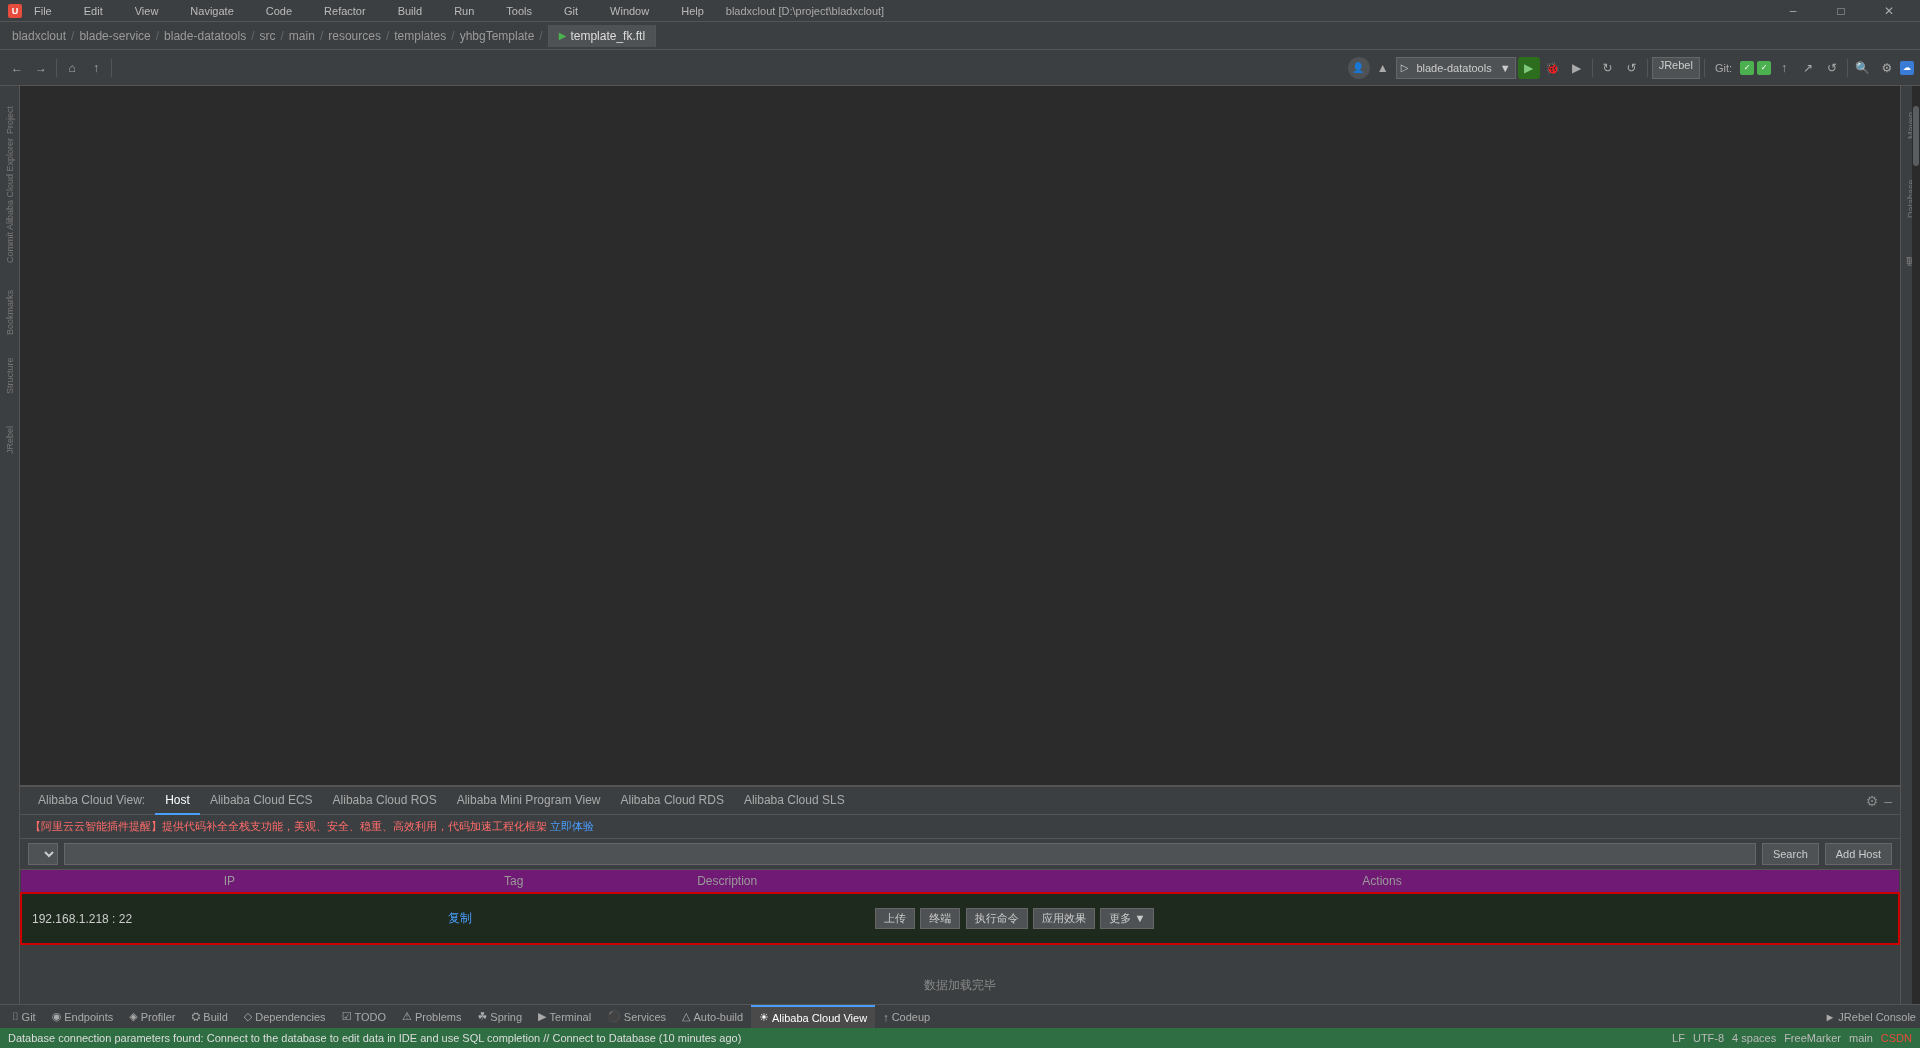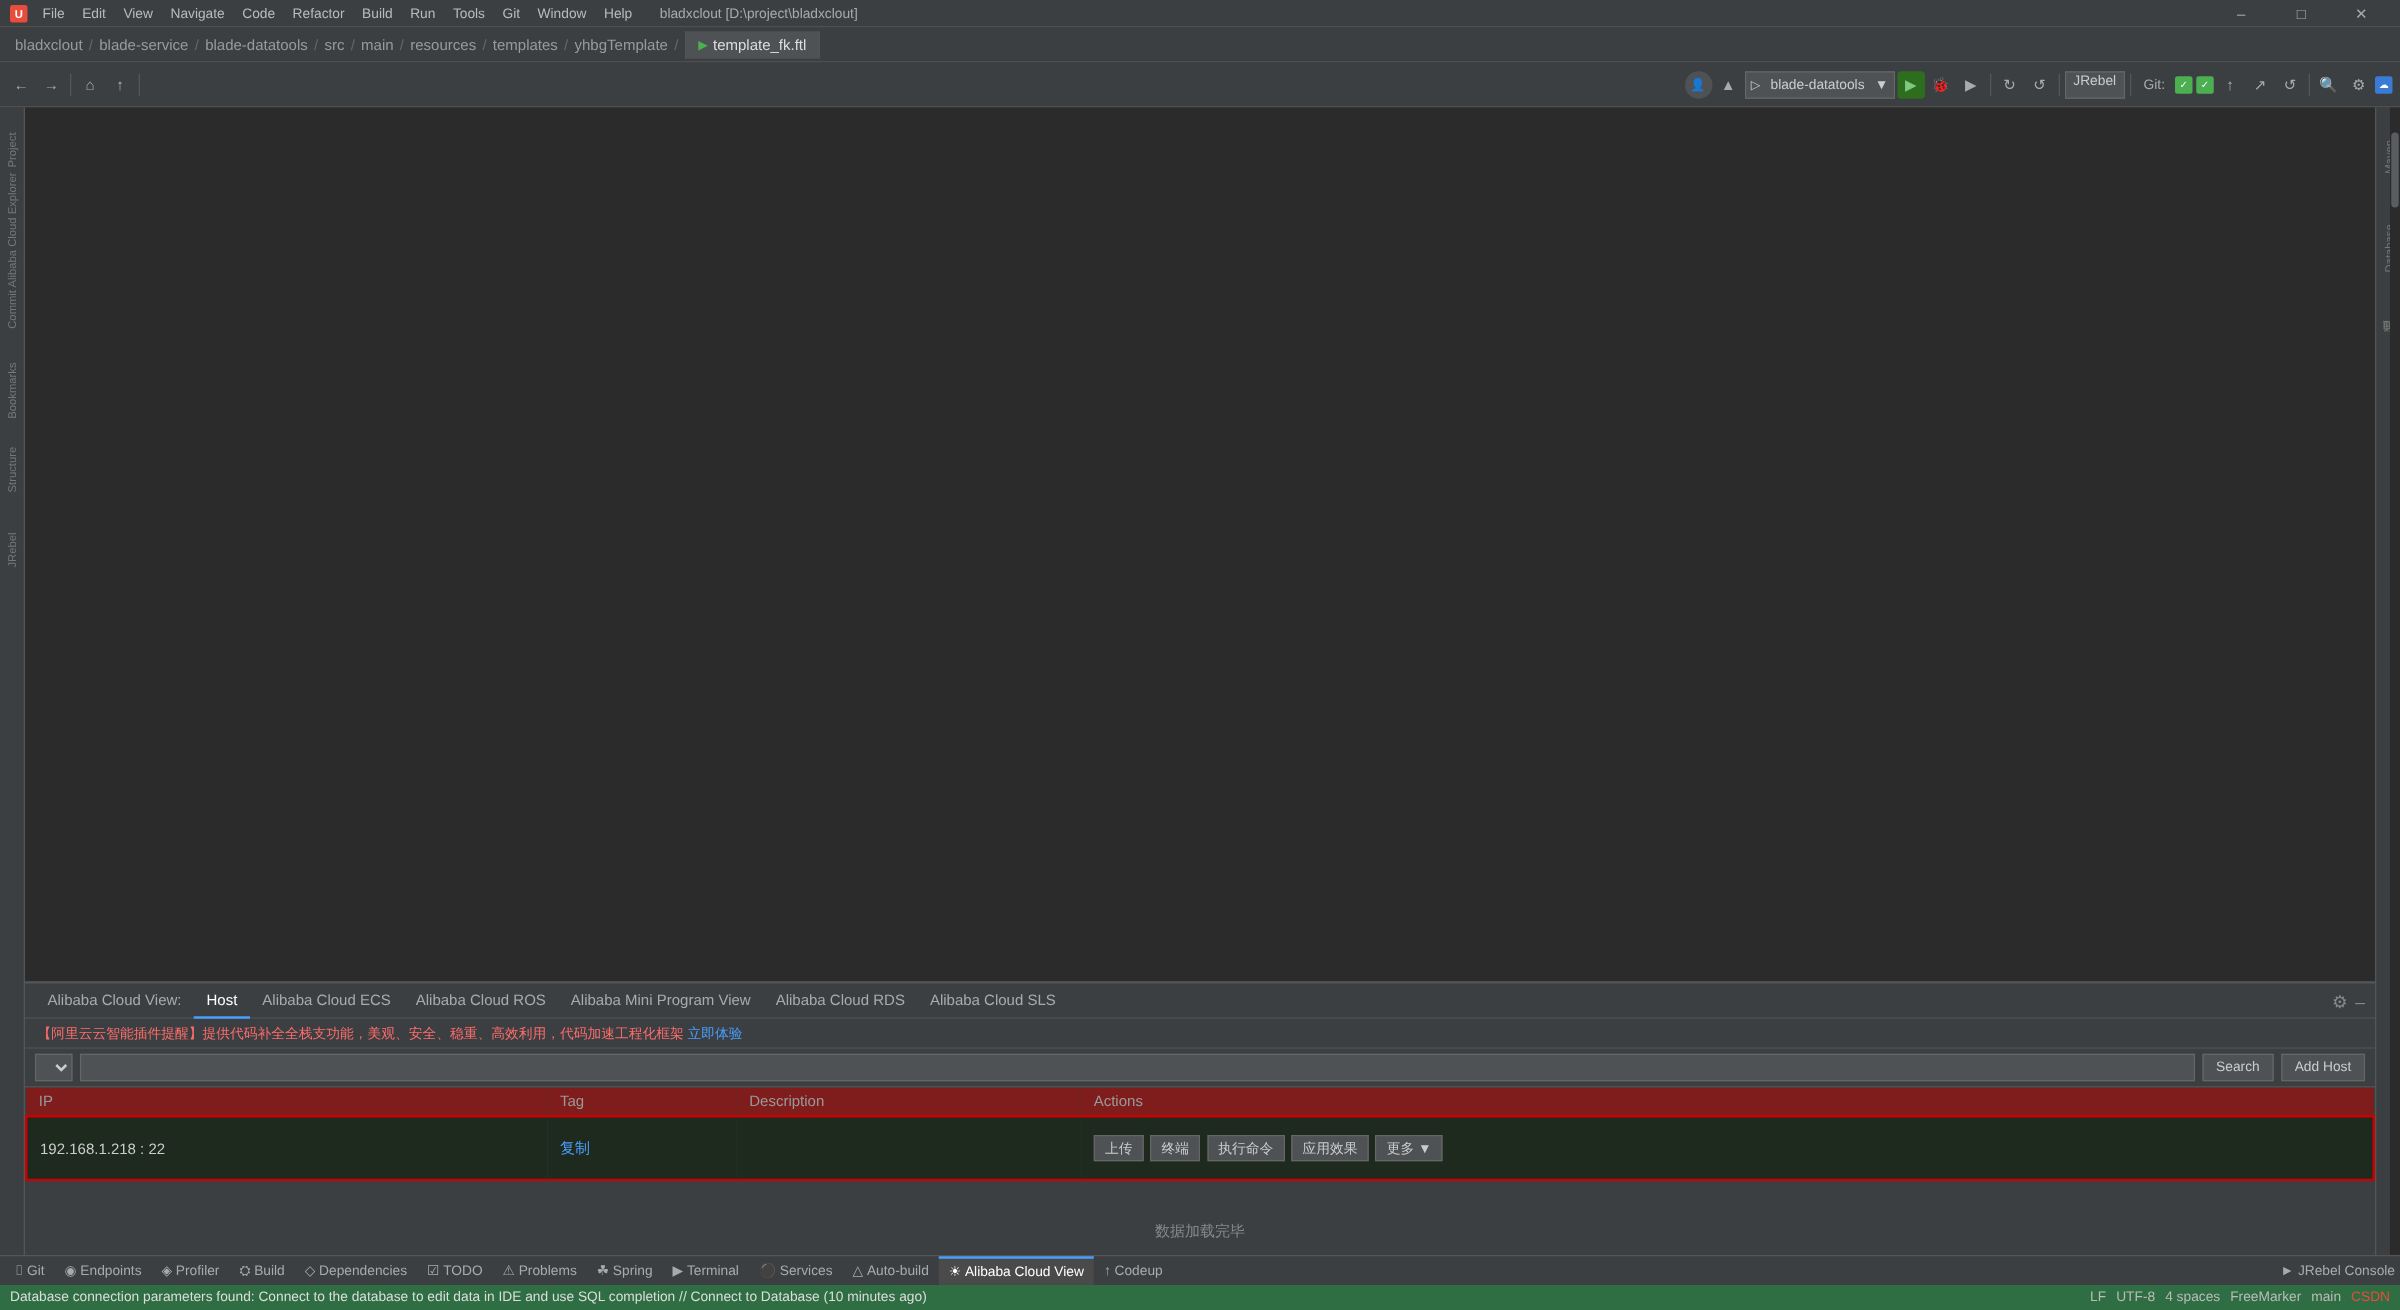--- a/index.html
+++ b/index.html
@@ -31,21 +31,21 @@
     #title-bar .left .logo {
       width: 14px;
       height: 14px;
       background: #e74c3c;
       border-radius: 2px;
       display: flex; align-items: center; justify-content: center;
       font-size: 9px; color: white; font-weight: bold;
     }
     #title-bar .menu-items {
       display: flex;
-      gap: 2px;
+      gap: 20px;
       align-items: flex-end;
     }
     #title-bar .menu-item {
       padding: 2px 6px;
       color: #bbb;
       font-size: 11px;
       cursor: pointer;
     }
     #title-bar .project-title {
       color: #aaa;
@@ -261,26 +261,26 @@
       height: 22px;
       cursor: pointer;
     }
 
     
     #cloud-table {
       width: 100%;
       border-collapse: collapse;
     }
     #cloud-table th {
-      background: #7f1d1d;
+      background: #701a75;
       color: #999;
       font-weight: normal;
       font-size: 12px;
       padding: 4px 10px;
-      text-align: left;
+      text-align: center;
       border-bottom: 1px solid #555;
     }
     #cloud-table td {
       padding: 14px 10px;
       font-size: 12px;
       border-bottom: 1px solid #404040;
     }
     .ip-cell { color: #ccc; }
     .tag-cell { color: #4a9eff; }
     .action-btn {

